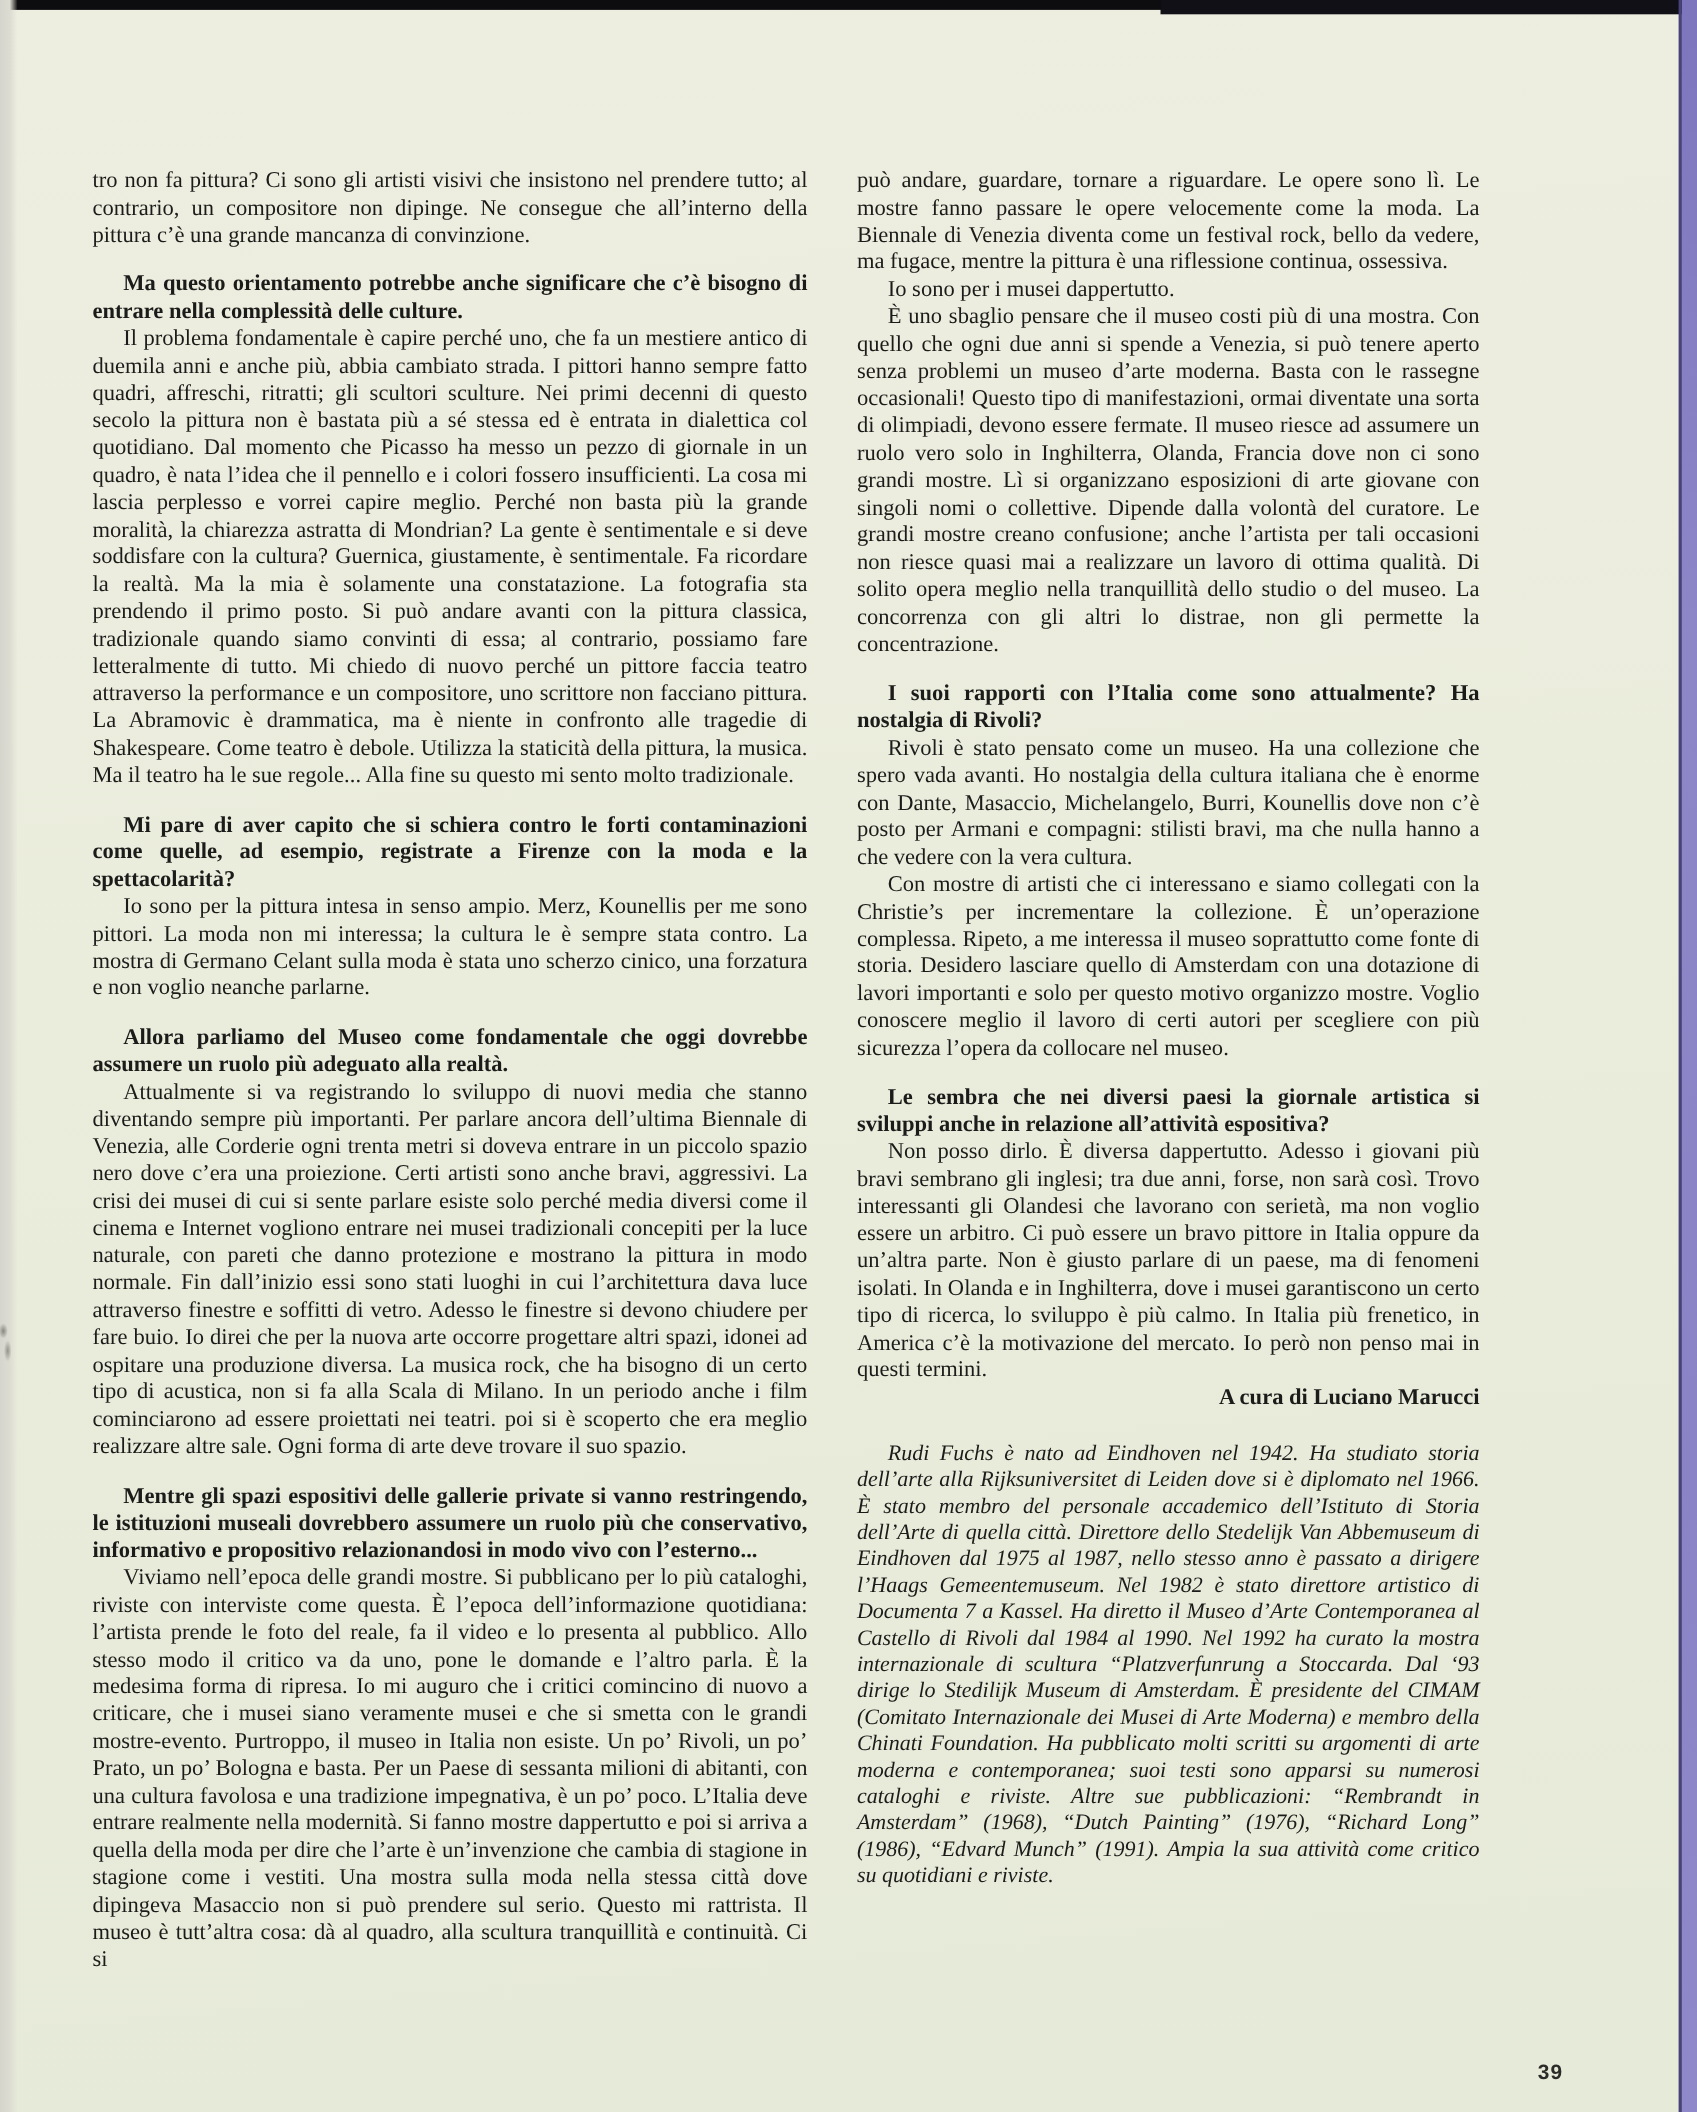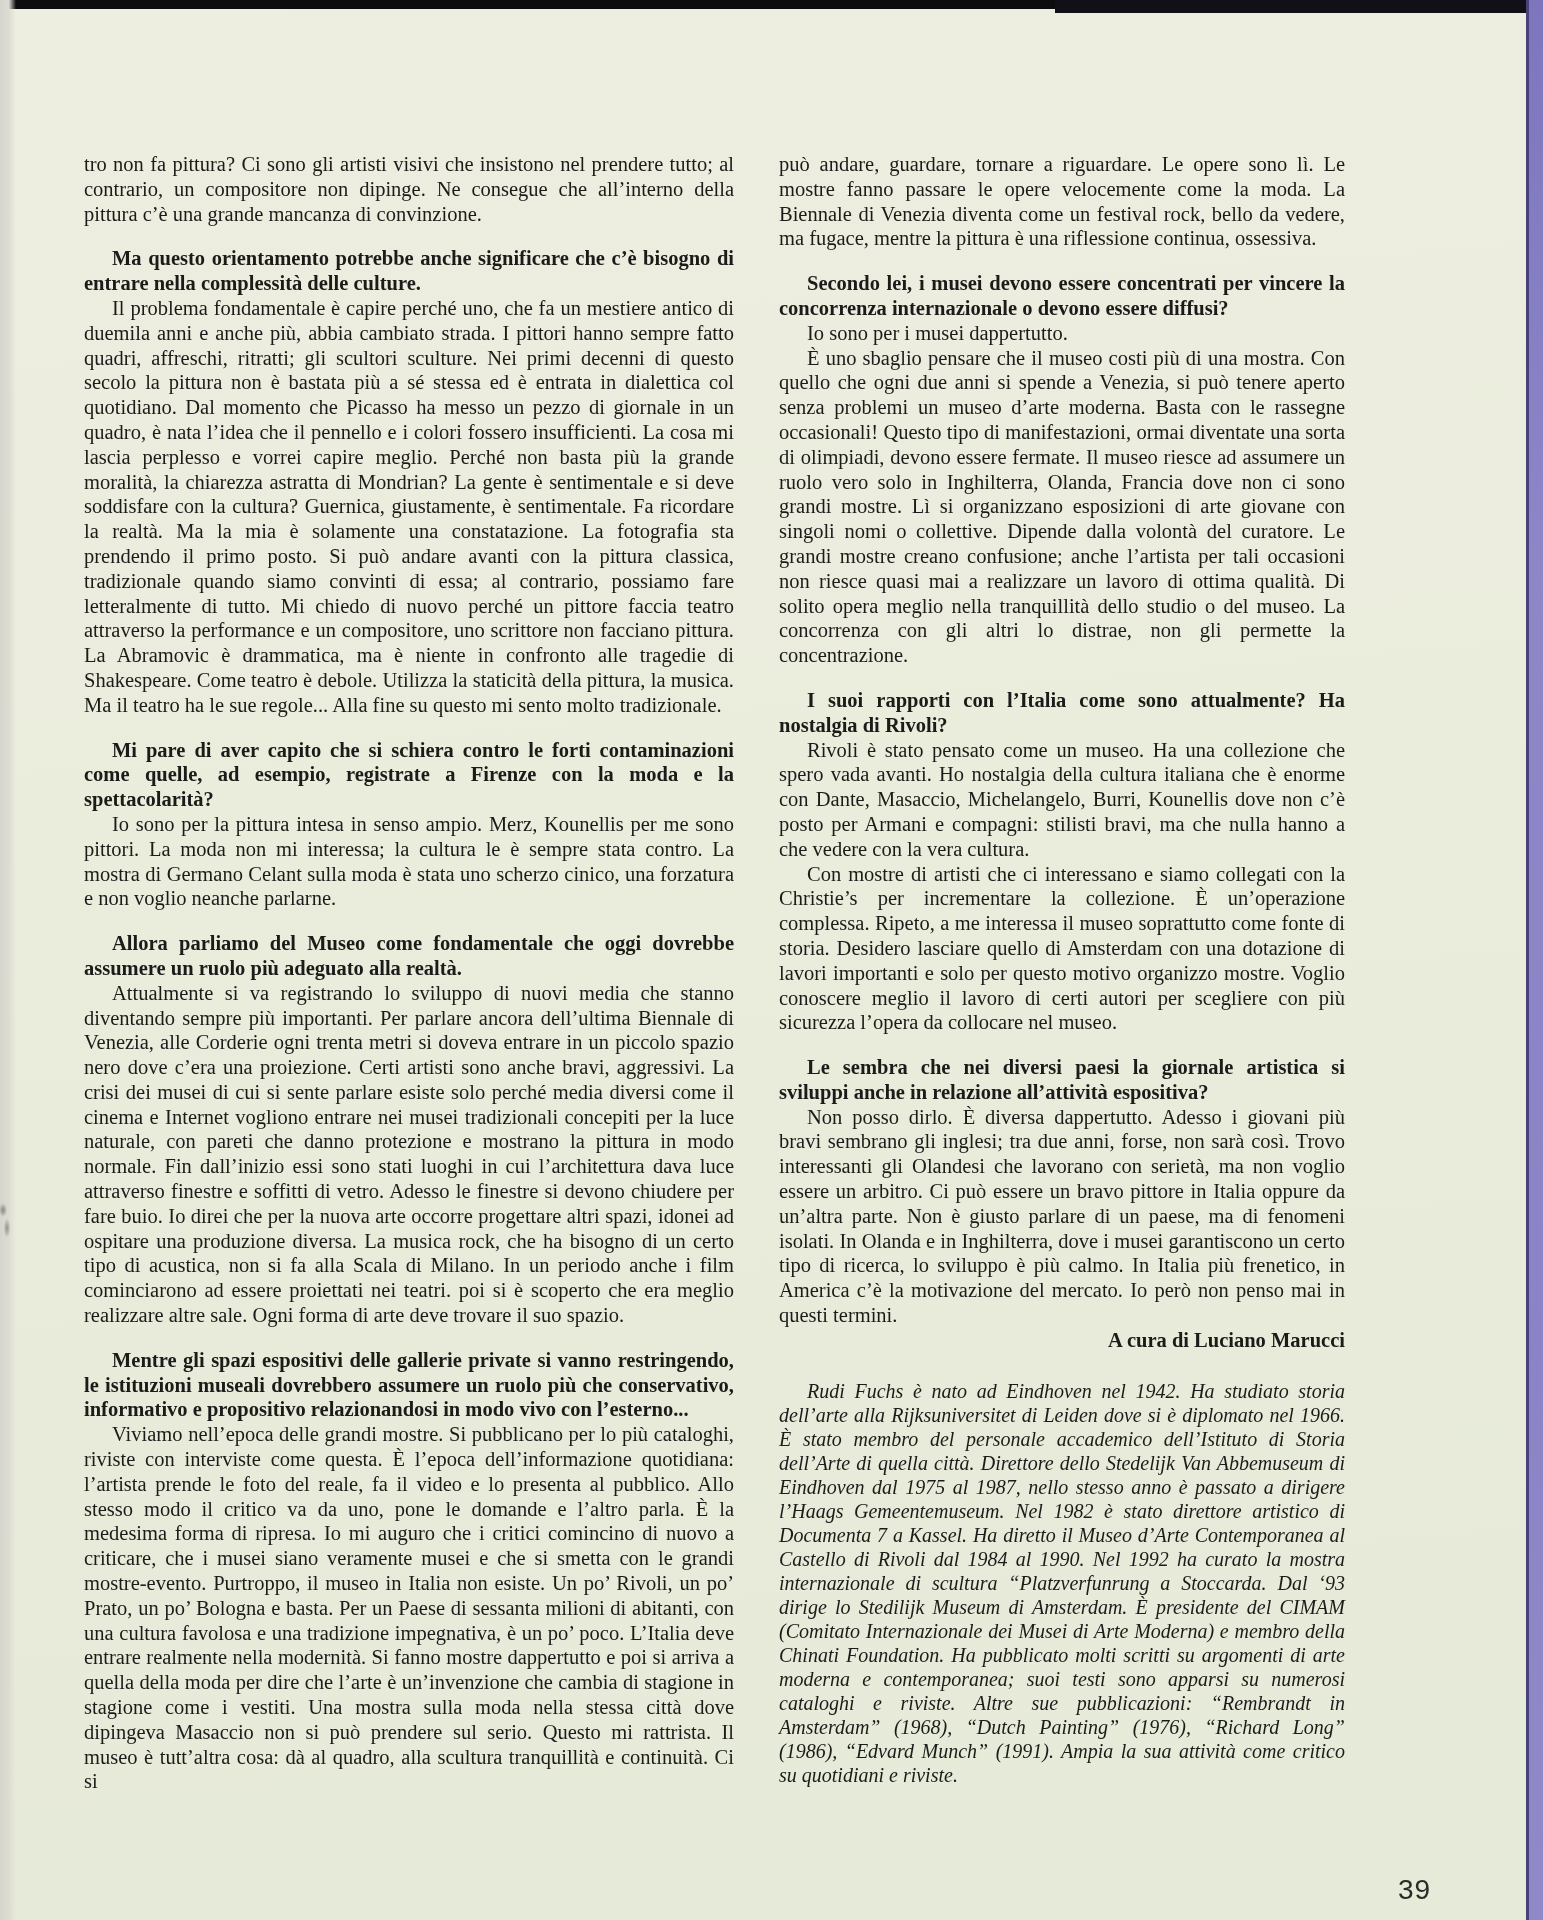--- a/index.html
+++ b/index.html
@@ -27,21 +27,21 @@
   }
   .col-left  { left:84px;  width:650px; }
   .col-right { left:779px; width:566px; }
   .col p { margin:0; }
   .block.indent { text-indent:28px; }
   .block.question { font-weight:bold; margin-top:20px; }
   .block.byline { font-weight:bold; text-align:right; margin-top:0; }
   .block.bio { font-style:italic; margin-top:26px; font-size:20px; line-height:24px; text-indent:28px; }
   .page-number {
     position:absolute; left:1398px; top:1874px;
-    font-family:"Liberation Sans", sans-serif; font-size:28px; font-weight:400;
+    font-family:"Liberation Sans", sans-serif; font-size:19px; font-weight:700;
     color:#2b2b28; letter-spacing:1px;
   }
 </style>
 </head>
 <body>
 
 <div class="page">
   <div class="strip-top"></div>
   <div class="strip-top-right"></div>
   <div class="strip-left"></div>
@@ -54,21 +54,20 @@
       <p class="block body indent">Il problema fondamentale è capire perché uno, che fa un mestiere antico di duemila anni e anche più, abbia cambiato strada. I pittori hanno sempre fatto quadri, affreschi, ritratti; gli scultori sculture. Nei primi decenni di questo secolo la pittura non è bastata più a sé stessa ed è entrata in dialettica col quotidiano. Dal momento che Picasso ha messo un pezzo di giornale in un quadro, è nata l’idea che il pennello e i colori fossero insufficienti. La cosa mi lascia perplesso e vorrei capire meglio. Perché non basta più la grande moralità, la chiarezza astratta di Mondrian? La gente è sentimentale e si deve soddisfare con la cultura? Guernica, giustamente, è sentimentale. Fa ricordare la realtà. Ma la mia è solamente una constatazione. La fotografia sta prendendo il primo posto. Si può andare avanti con la pittura classica, tradizionale quando siamo convinti di essa; al contrario, possiamo fare letteralmente di tutto. Mi chiedo di nuovo perché un pittore faccia teatro attraverso la performance e un compositore, uno scrittore non facciano pittura. La Abramovic è drammatica, ma è niente in confronto alle tragedie di Shakespeare. Come teatro è debole. Utilizza la staticità della pittura, la musica. Ma il teatro ha le sue regole... Alla fine su questo mi sento molto tradizionale.</p>
       <p class="block question indent">Mi pare di aver capito che si schiera contro le forti contaminazioni come quelle, ad esempio, registrate a Firenze con la moda e la spettacolarità?</p>
       <p class="block body indent">Io sono per la pittura intesa in senso ampio. Merz, Kounellis per me sono pittori. La moda non mi interessa; la cultura le è sempre stata contro. La mostra di Germano Celant sulla moda è stata uno scherzo cinico, una forzatura e non voglio neanche parlarne.</p>
       <p class="block question indent">Allora parliamo del Museo come fondamentale che oggi dovrebbe assumere un ruolo più adeguato alla realtà.</p>
       <p class="block body indent">Attualmente si va registrando lo sviluppo di nuovi media che stanno diventando sempre più importanti. Per parlare ancora dell’ultima Biennale di Venezia, alle Corderie ogni trenta metri si doveva entrare in un piccolo spazio nero dove c’era una proiezione. Certi artisti sono anche bravi, aggressivi. La crisi dei musei di cui si sente parlare esiste solo perché media diversi come il cinema e Internet vogliono entrare nei musei tradizionali concepiti per la luce naturale, con pareti che danno protezione e mostrano la pittura in modo normale. Fin dall’inizio essi sono stati luoghi in cui l’architettura dava luce attraverso finestre e soffitti di vetro. Adesso le finestre si devono chiudere per fare buio. Io direi che per la nuova arte occorre progettare altri spazi, idonei ad ospitare una produzione diversa. La musica rock, che ha bisogno di un certo tipo di acustica, non si fa alla Scala di Milano. In un periodo anche i film cominciarono ad essere proiettati nei teatri. poi si è scoperto che era meglio realizzare altre sale. Ogni forma di arte deve trovare il suo spazio.</p>
       <p class="block question indent">Mentre gli spazi espositivi delle gallerie private si vanno restringendo, le istituzioni museali dovrebbero assumere un ruolo più che conservativo, informativo e propositivo relazionandosi in modo vivo con l’esterno...</p>
       <p class="block body indent">Viviamo nell’epoca delle grandi mostre. Si pubblicano per lo più cataloghi, riviste con interviste come questa. È l’epoca dell’informazione quotidiana: l’artista prende le foto del reale, fa il video e lo presenta al pubblico. Allo stesso modo il critico va da uno, pone le domande e l’altro parla. È la medesima forma di ripresa. Io mi auguro che i critici comincino di nuovo a criticare, che i musei siano veramente musei e che si smetta con le grandi mostre-evento. Purtroppo, il museo in Italia non esiste. Un po’ Rivoli, un po’ Prato, un po’ Bologna e basta. Per un Paese di sessanta milioni di abitanti, con una cultura favolosa e una tradizione impegnativa, è un po’ poco. L’Italia deve entrare realmente nella modernità. Si fanno mostre dappertutto e poi si arriva a quella della moda per dire che l’arte è un’invenzione che cambia di stagione in stagione come i vestiti. Una mostra sulla moda nella stessa città dove dipingeva Masaccio non si può prendere sul serio. Questo mi rattrista. Il museo è tutt’altra cosa: dà al quadro, alla scultura tranquillità e continuità. Ci si</p>
     </div>
   <div class="col col-right">
       <p class="block body">può andare, guardare, tornare a riguardare. Le opere sono lì. Le mostre fanno passare le opere velocemente come la moda. La Biennale di Venezia diventa come un festival rock, bello da vedere, ma fugace, mentre la pittura è una riflessione continua, ossessiva.</p>
-      <p class="block question indent">Secondo lei, i musei devono essere concentrati per vincere la concorrenza internazionale o devono essere diffusi?</p>
       <p class="block body indent">Io sono per i musei dappertutto.</p>
       <p class="block body indent">È uno sbaglio pensare che il museo costi più di una mostra. Con quello che ogni due anni si spende a Venezia, si può tenere aperto senza problemi un museo d’arte moderna. Basta con le rassegne occasionali! Questo tipo di manifestazioni, ormai diventate una sorta di olimpiadi, devono essere fermate. Il museo riesce ad assumere un ruolo vero solo in Inghilterra, Olanda, Francia dove non ci sono grandi mostre. Lì si organizzano esposizioni di arte giovane con singoli nomi o collettive. Dipende dalla volontà del curatore. Le grandi mostre creano confusione; anche l’artista per tali occasioni non riesce quasi mai a realizzare un lavoro di ottima qualità. Di solito opera meglio nella tranquillità dello studio o del museo. La concorrenza con gli altri lo distrae, non gli permette la concentrazione.</p>
       <p class="block question indent">I suoi rapporti con l’Italia come sono attualmente? Ha nostalgia di Rivoli?</p>
       <p class="block body indent">Rivoli è stato pensato come un museo. Ha una collezione che spero vada avanti. Ho nostalgia della cultura italiana che è enorme con Dante, Masaccio, Michelangelo, Burri, Kounellis dove non c’è posto per Armani e compagni: stilisti bravi, ma che nulla hanno a che vedere con la vera cultura.</p>
       <p class="block body indent">Con mostre di artisti che ci interessano e siamo collegati con la Christie’s per incrementare la collezione. È un’operazione complessa. Ripeto, a me interessa il museo soprattutto come fonte di storia. Desidero lasciare quello di Amsterdam con una dotazione di lavori importanti e solo per questo motivo organizzo mostre. Voglio conoscere meglio il lavoro di certi autori per scegliere con più sicurezza l’opera da collocare nel museo.</p>
       <p class="block question indent">Le sembra che nei diversi paesi la giornale artistica si sviluppi anche in relazione all’attività espositiva?</p>
       <p class="block body indent">Non posso dirlo. È diversa dappertutto. Adesso i giovani più bravi sembrano gli inglesi; tra due anni, forse, non sarà così. Trovo interessanti gli Olandesi che lavorano con serietà, ma non voglio essere un arbitro. Ci può essere un bravo pittore in Italia oppure da un’altra parte. Non è giusto parlare di un paese, ma di fenomeni isolati. In Olanda e in Inghilterra, dove i musei garantiscono un certo tipo di ricerca, lo sviluppo è più calmo. In Italia più frenetico, in America c’è la motivazione del mercato. Io però non penso mai in questi termini.</p>
       <p class="block byline">A cura di Luciano Marucci</p>
       <p class="block bio">Rudi Fuchs è nato ad Eindhoven nel 1942. Ha studiato storia dell’arte alla Rijksuniversitet di Leiden dove si è diplomato nel 1966. È stato membro del personale accademico dell’Istituto di Storia dell’Arte di quella città. Direttore dello Stedelijk Van Abbemuseum di Eindhoven dal 1975 al 1987, nello stesso anno è passato a dirigere l’Haags Gemeentemuseum. Nel 1982 è stato direttore artistico di Documenta 7 a Kassel. Ha diretto il Museo d’Arte Contemporanea al Castello di Rivoli dal 1984 al 1990. Nel 1992 ha curato la mostra internazionale di scultura “Platzverfunrung a Stoccarda. Dal ‘93 dirige lo Stedilijk Museum di Amsterdam. È presidente del CIMAM (Comitato Internazionale dei Musei di Arte Moderna) e membro della Chinati Foundation. Ha pubblicato molti scritti su argomenti di arte moderna e contemporanea; suoi testi sono apparsi su numerosi cataloghi e riviste. Altre sue pubblicazioni: “Rembrandt in Amsterdam” (1968), “Dutch Painting” (1976), “Richard Long” (1986), “Edvard Munch” (1991). Ampia la sua attività come critico su quotidiani e riviste.</p>
     </div>

